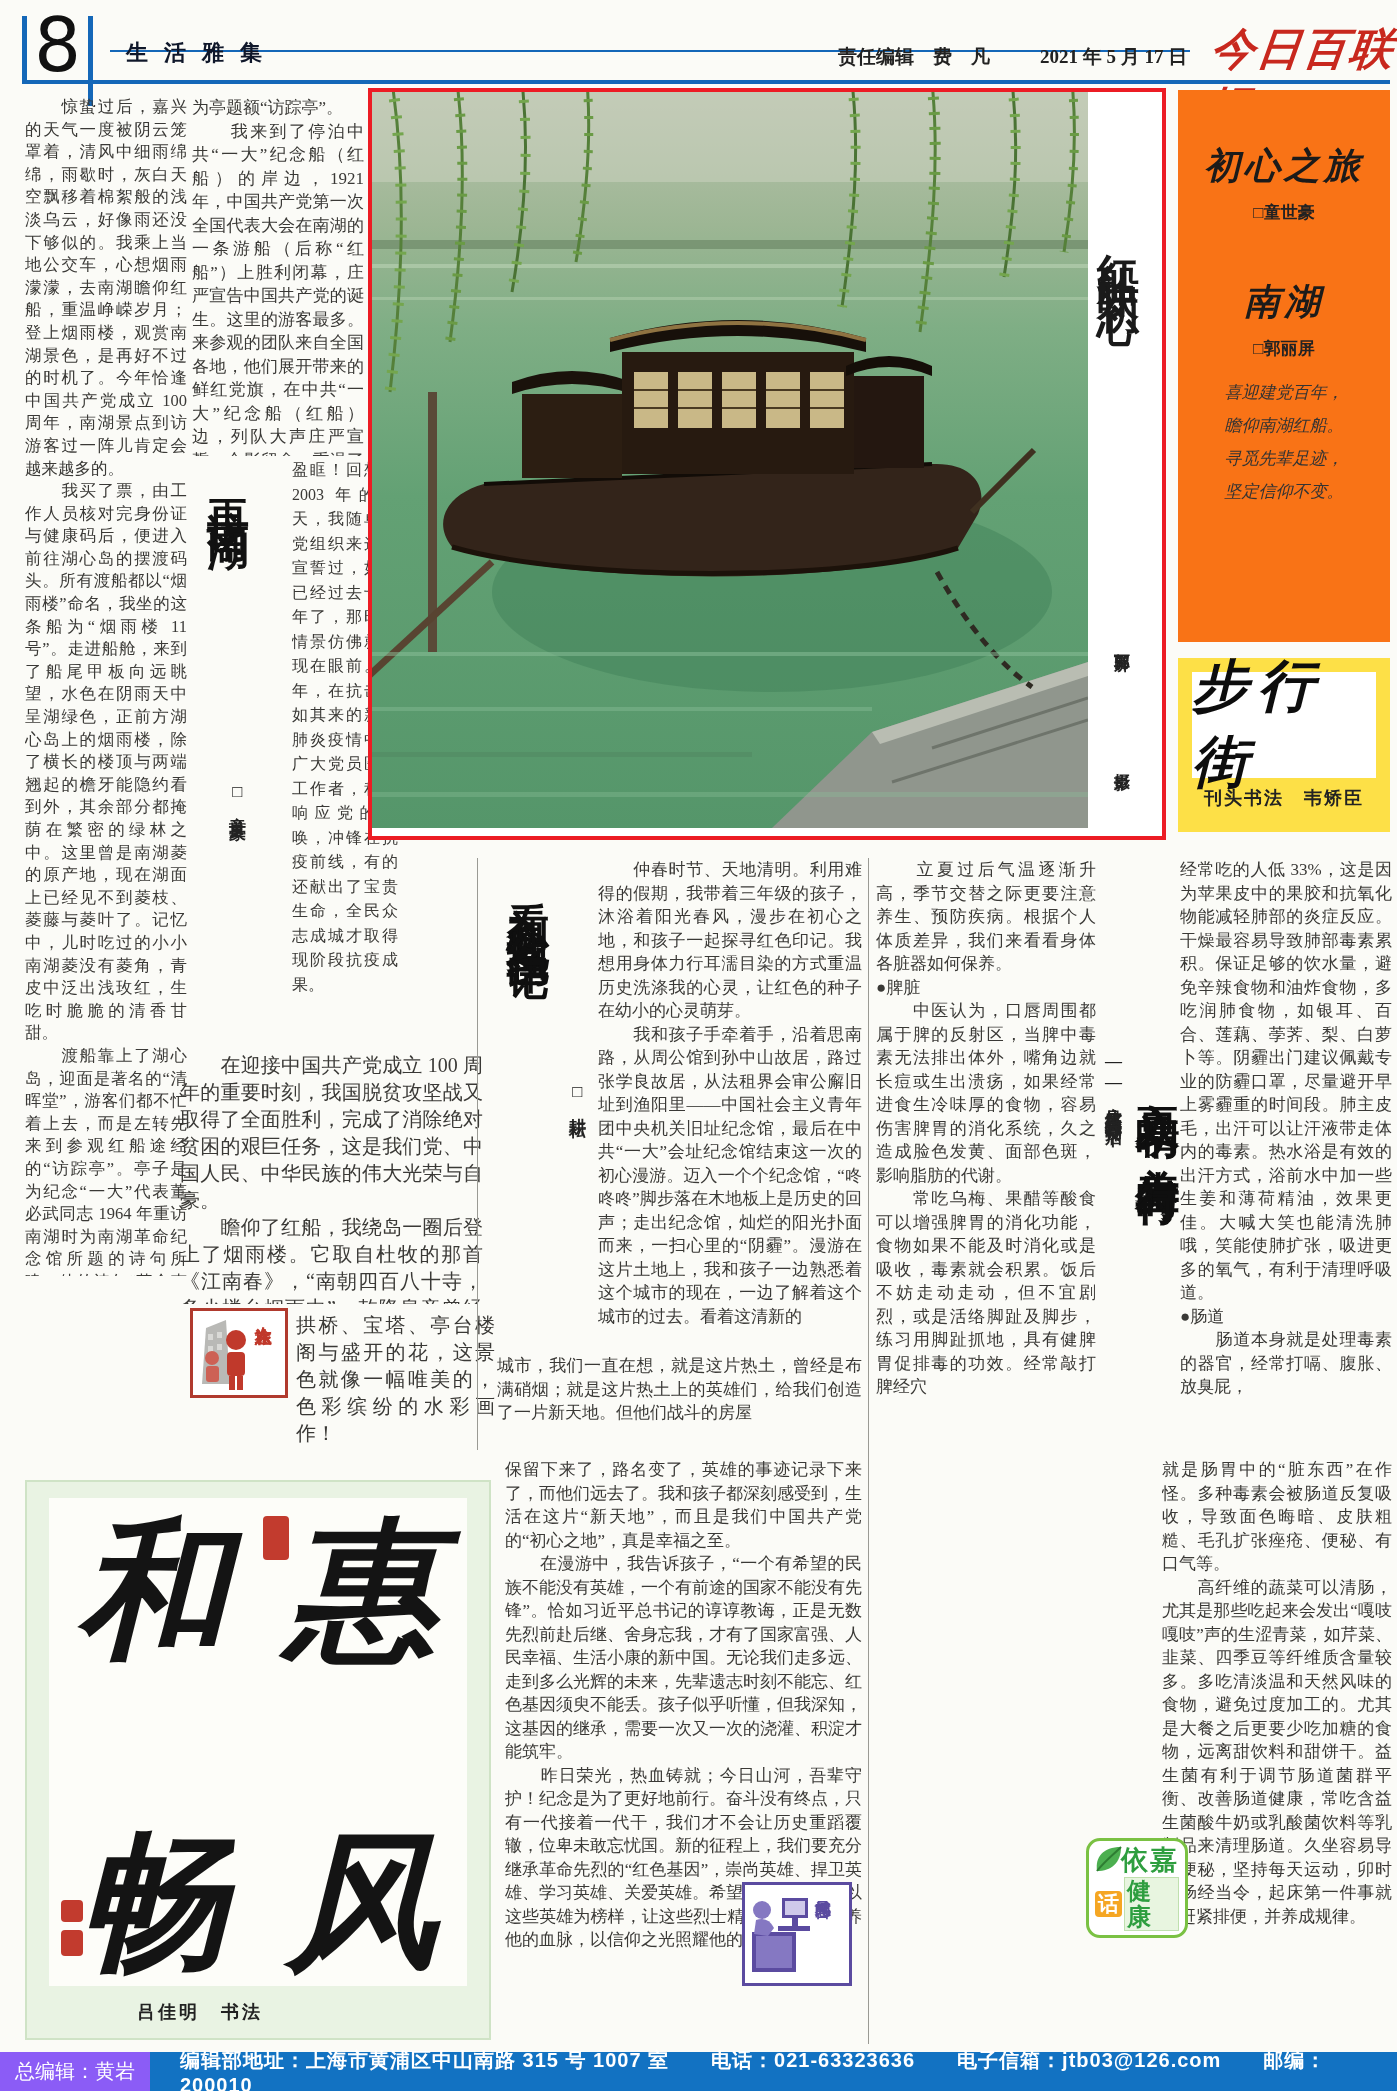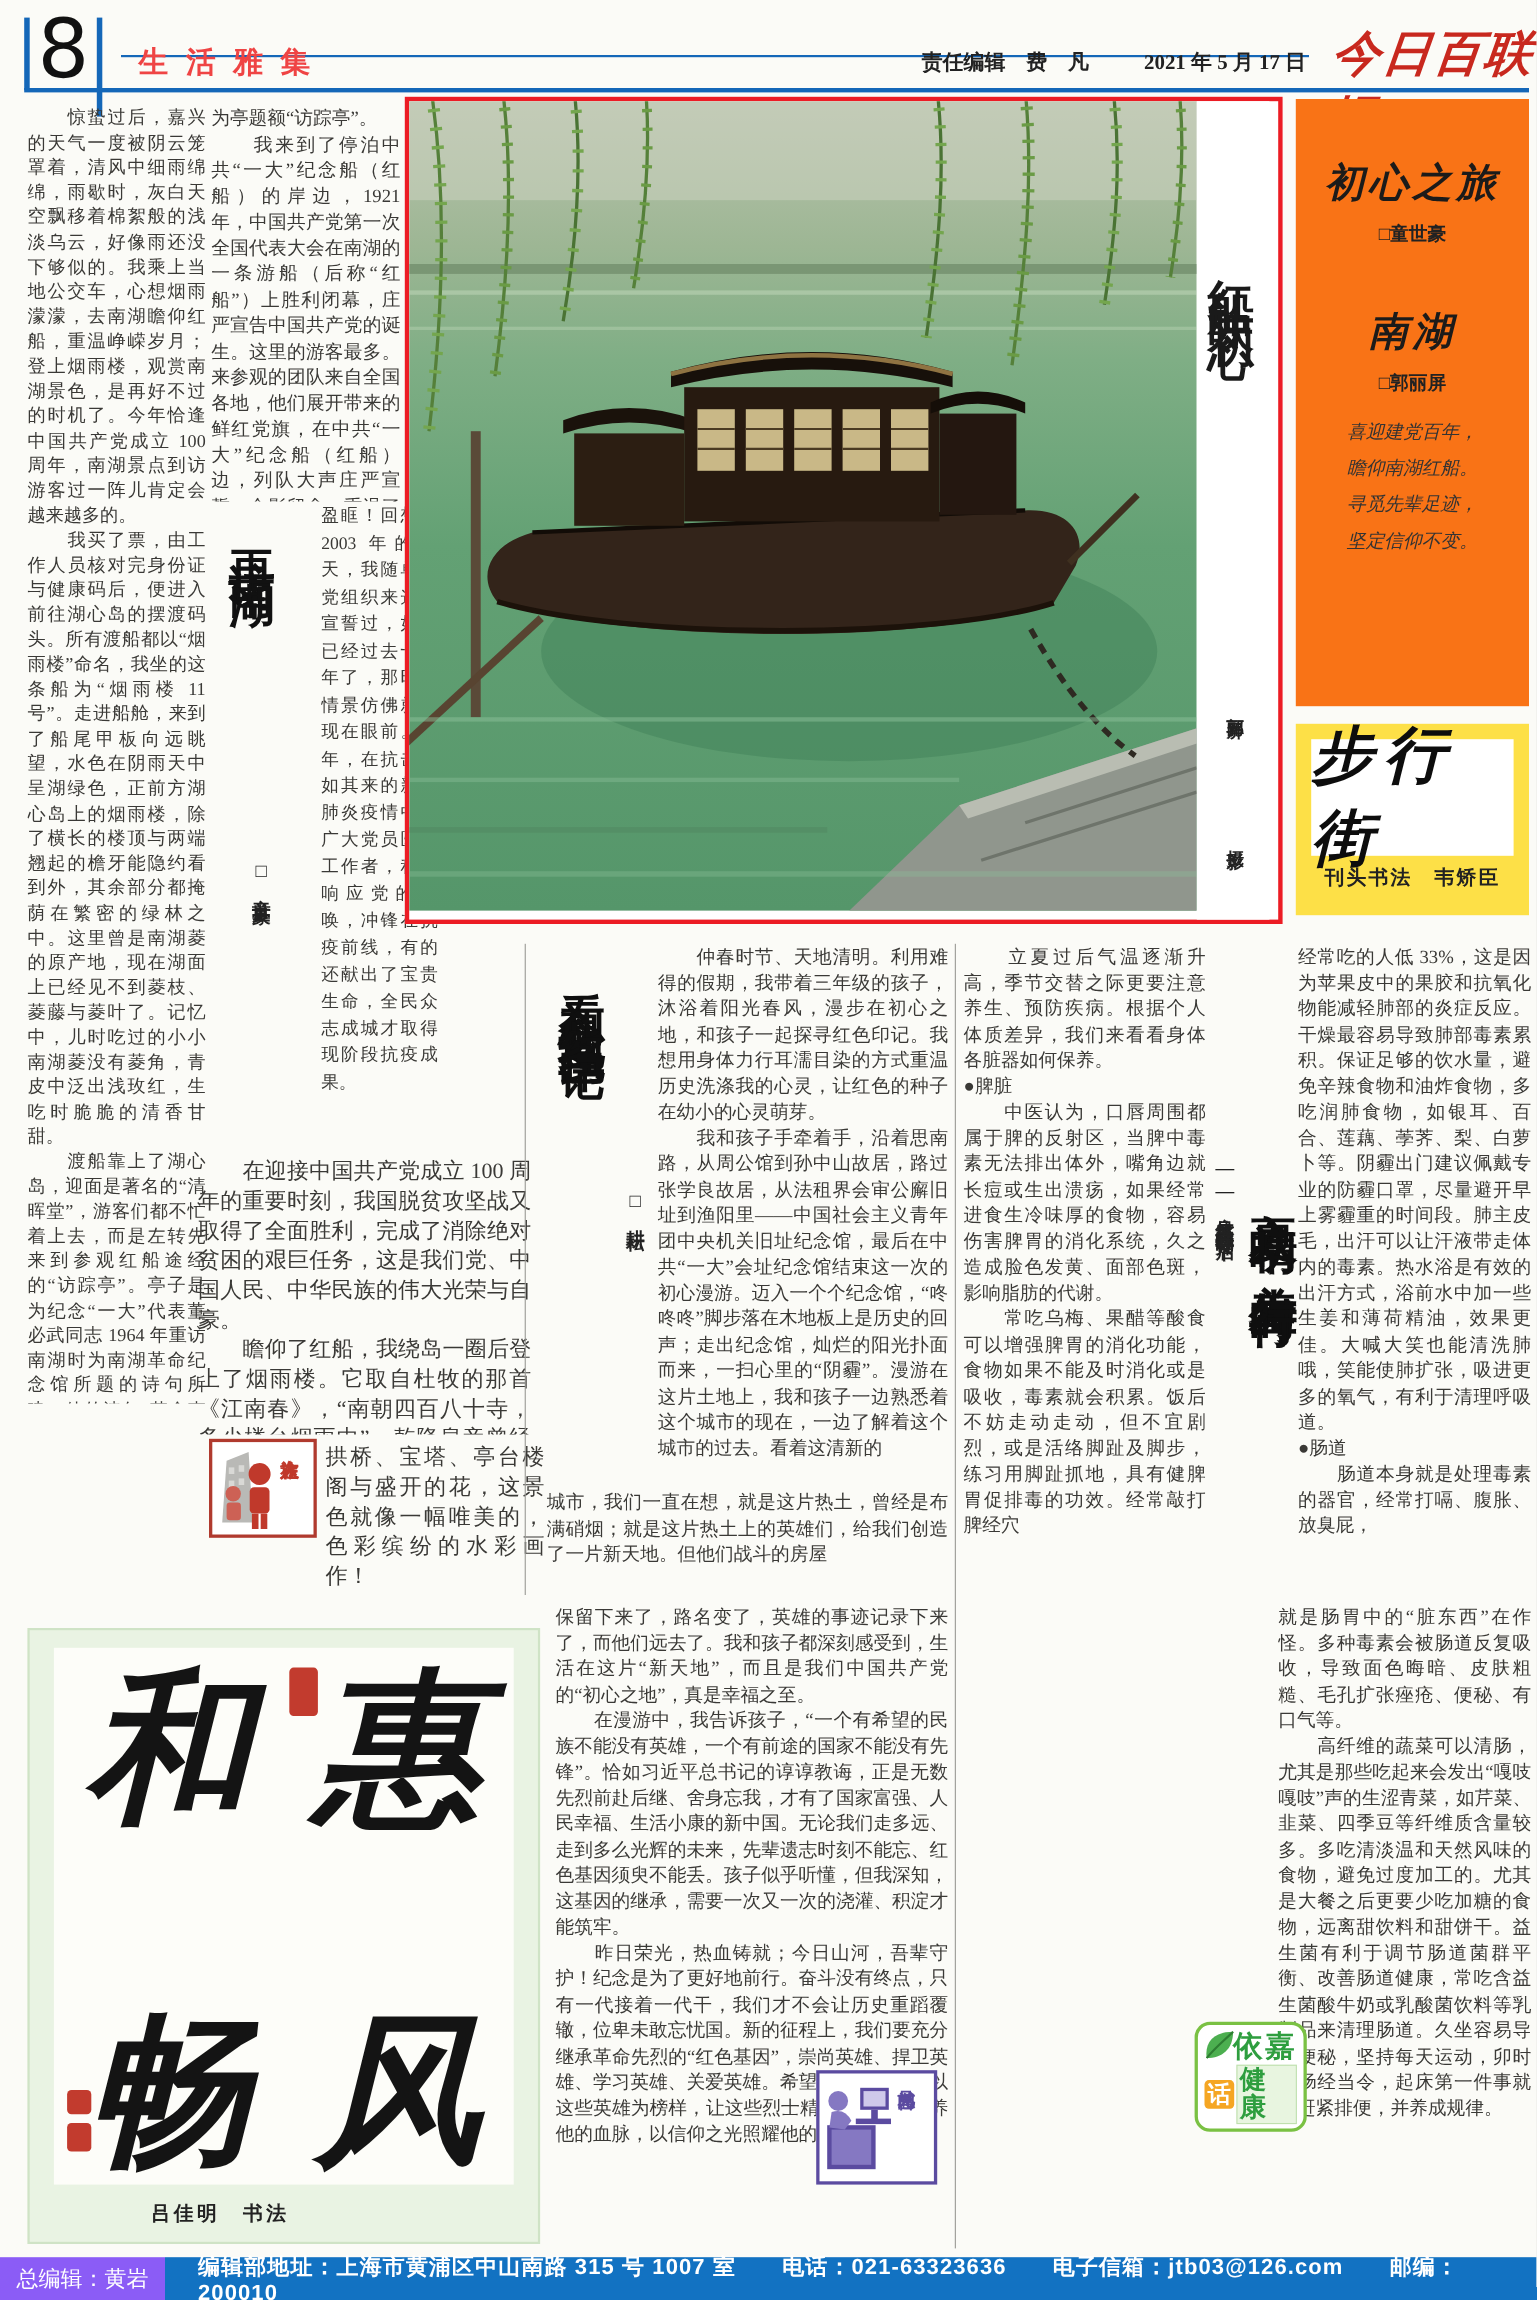--- a/index.html
+++ b/index.html
@@ -6,21 +6,21 @@
   #page{position:relative;width:1397px;height:2091px;background:#fbfbf7;margin:0 auto;
         font-family:"Liberation Serif",serif;color:#2e2d2b;overflow:hidden;}
   .abs{position:absolute;}
   .txt{font-size:17px;line-height:23.5px;text-align:justify;white-space:pre-wrap;
        overflow:hidden;color:#3a3936;}
   .txt-big{font-size:20px;line-height:27px;}
   .vtext{writing-mode:vertical-rl;text-orientation:upright;}
   
   .pagenum{font-size:74px;font-weight:400;color:#111;line-height:1;font-family:"DejaVu Sans",sans-serif;}
   .bluebar{background:#1467b8;}
-  .section-title{font-size:27px;font-weight:bold;letter-spacing:16px;color:#ef4444;}
+  .section-title{font-size:22px;font-weight:bold;letter-spacing:16px;color:#0f172a;}
   .editor{font-size:19px;font-weight:bold;color:#222;}
   .dateline{font-size:19px;font-weight:bold;color:#222;}
   .masthead{font-size:44px;font-weight:bold;font-style:italic;color:#c8281e;
             font-family:"DejaVu Serif",serif;transform:skewX(-6deg);letter-spacing:2px;}
   
   .a1-title{font-size:42px;font-weight:bold;color:#111;letter-spacing:10px;}
   .byline-v{font-size:17px;font-weight:bold;color:#222;letter-spacing:3px;}
   
   #photo-frame{border:4px solid #ec1c24;background:#fff;display:flex;}
   #photo-strip{width:66px;background:#fff;position:relative;}

